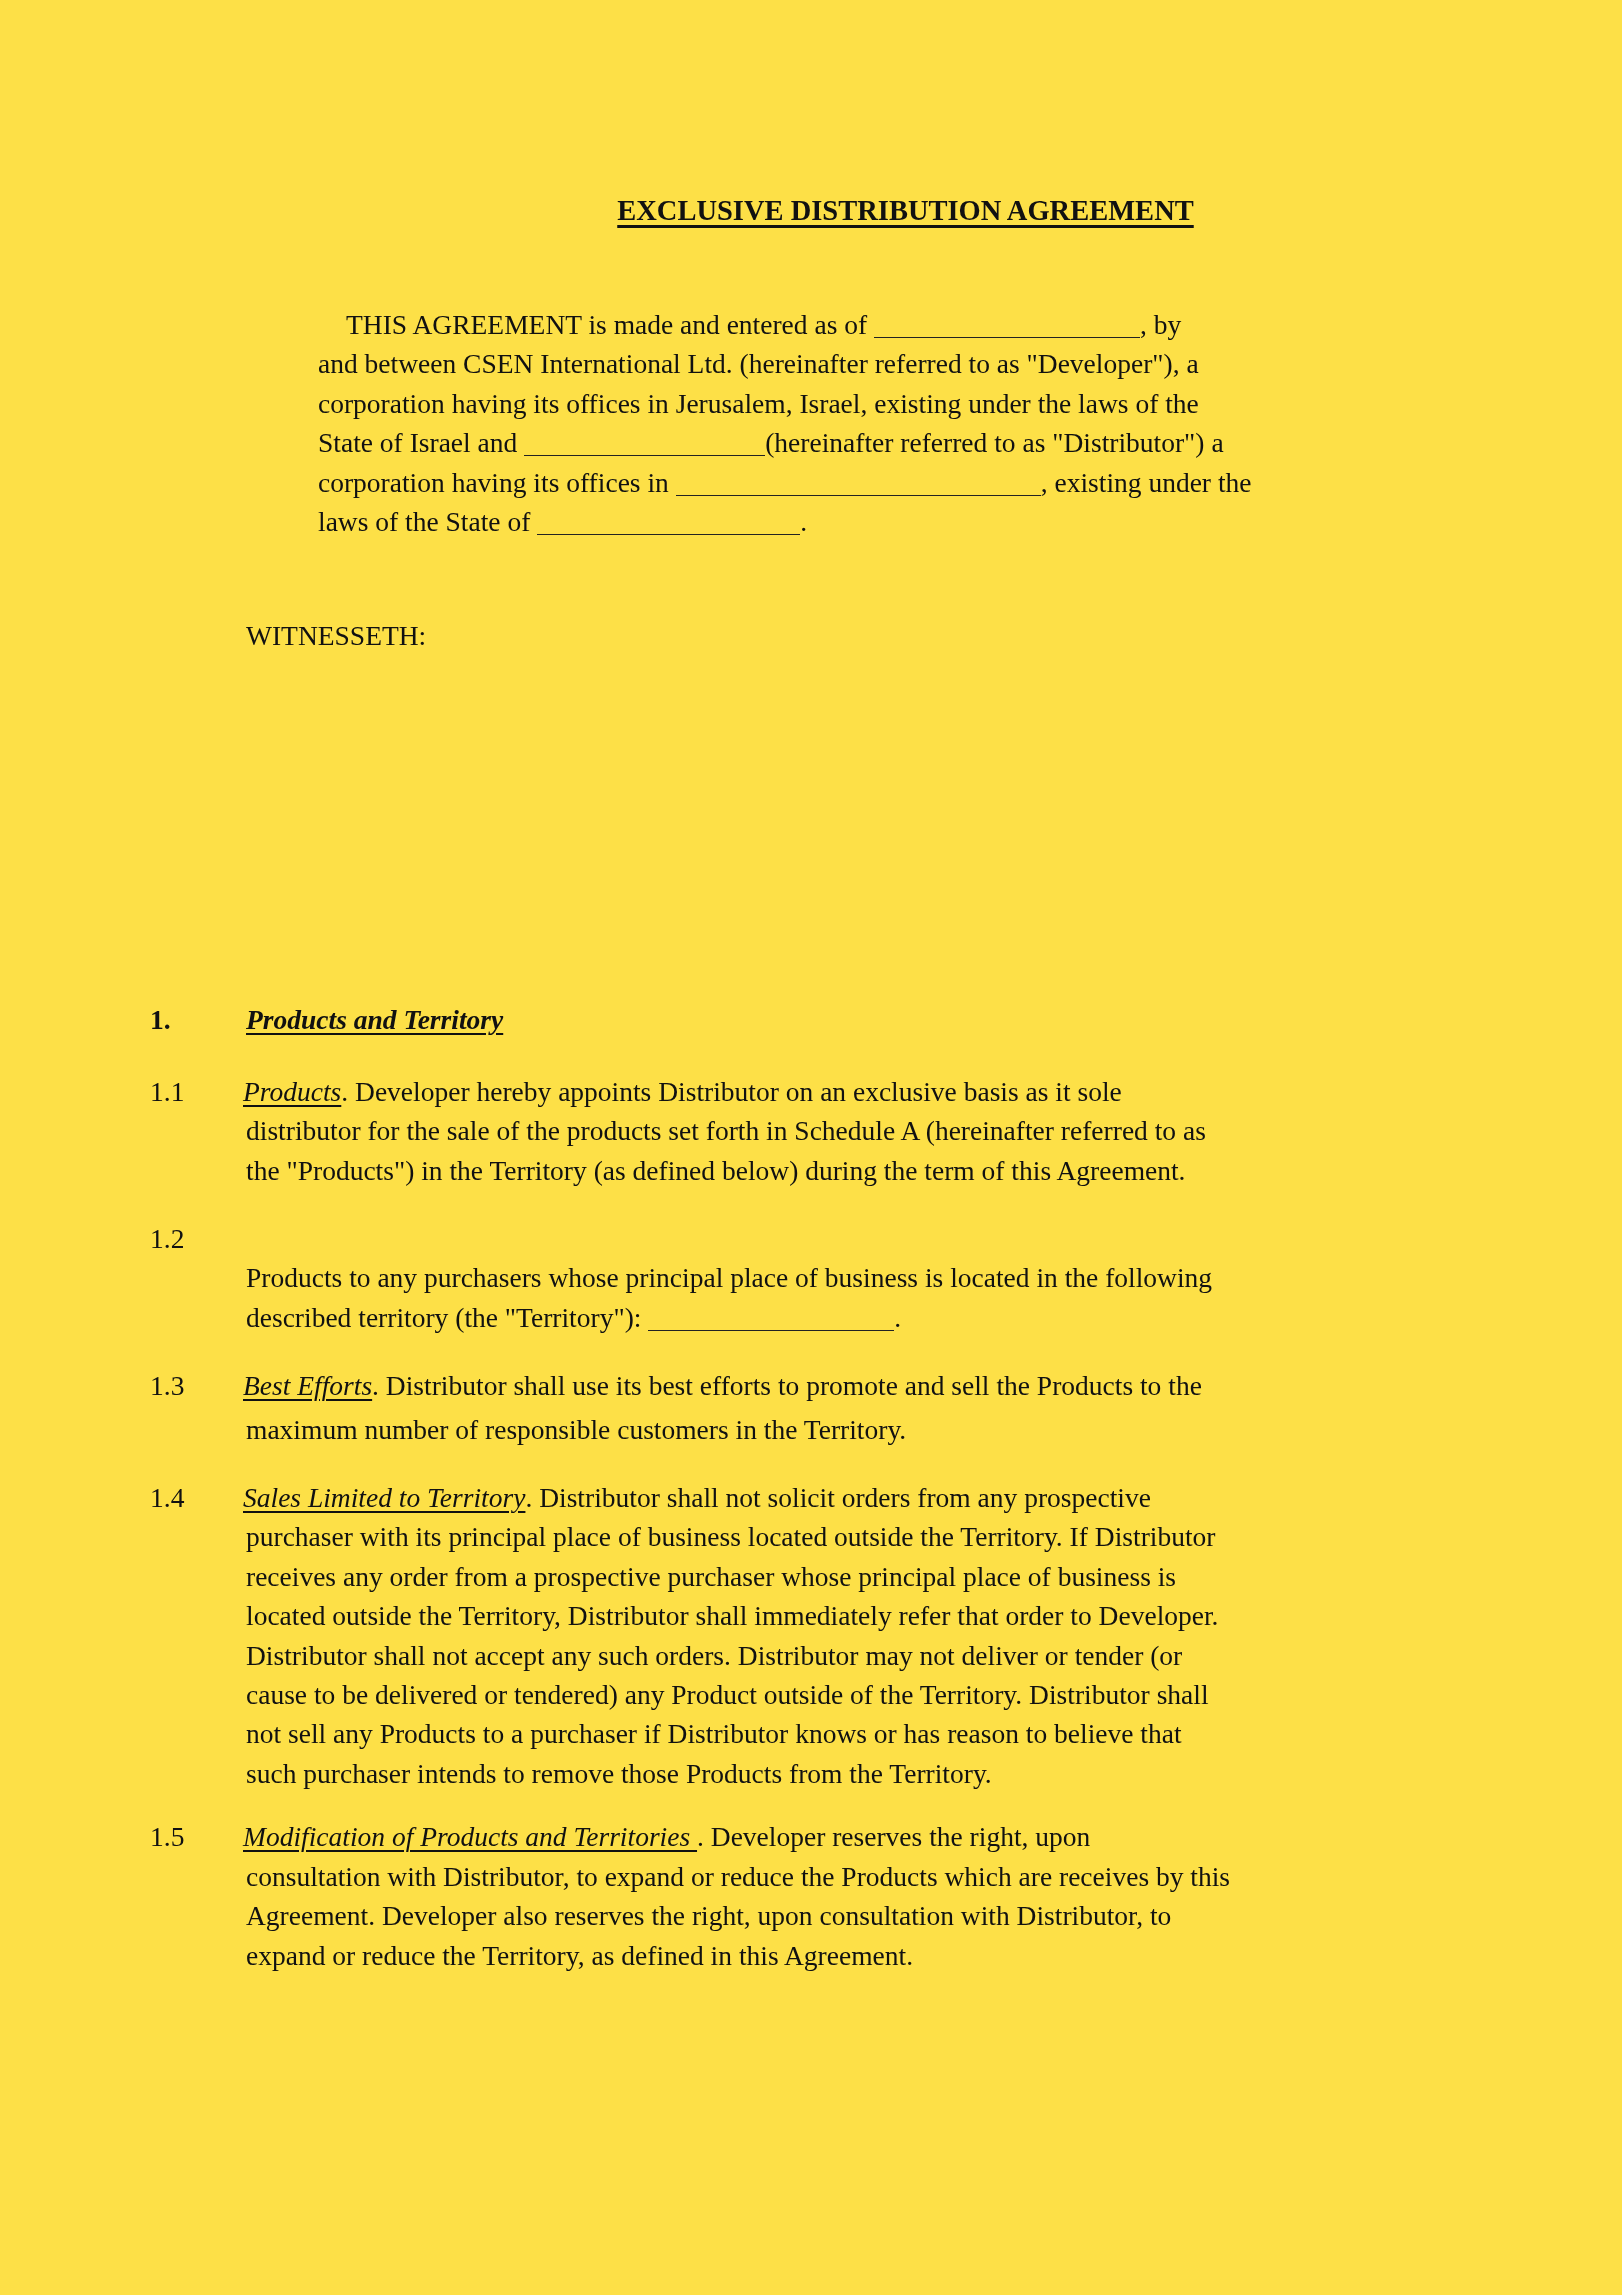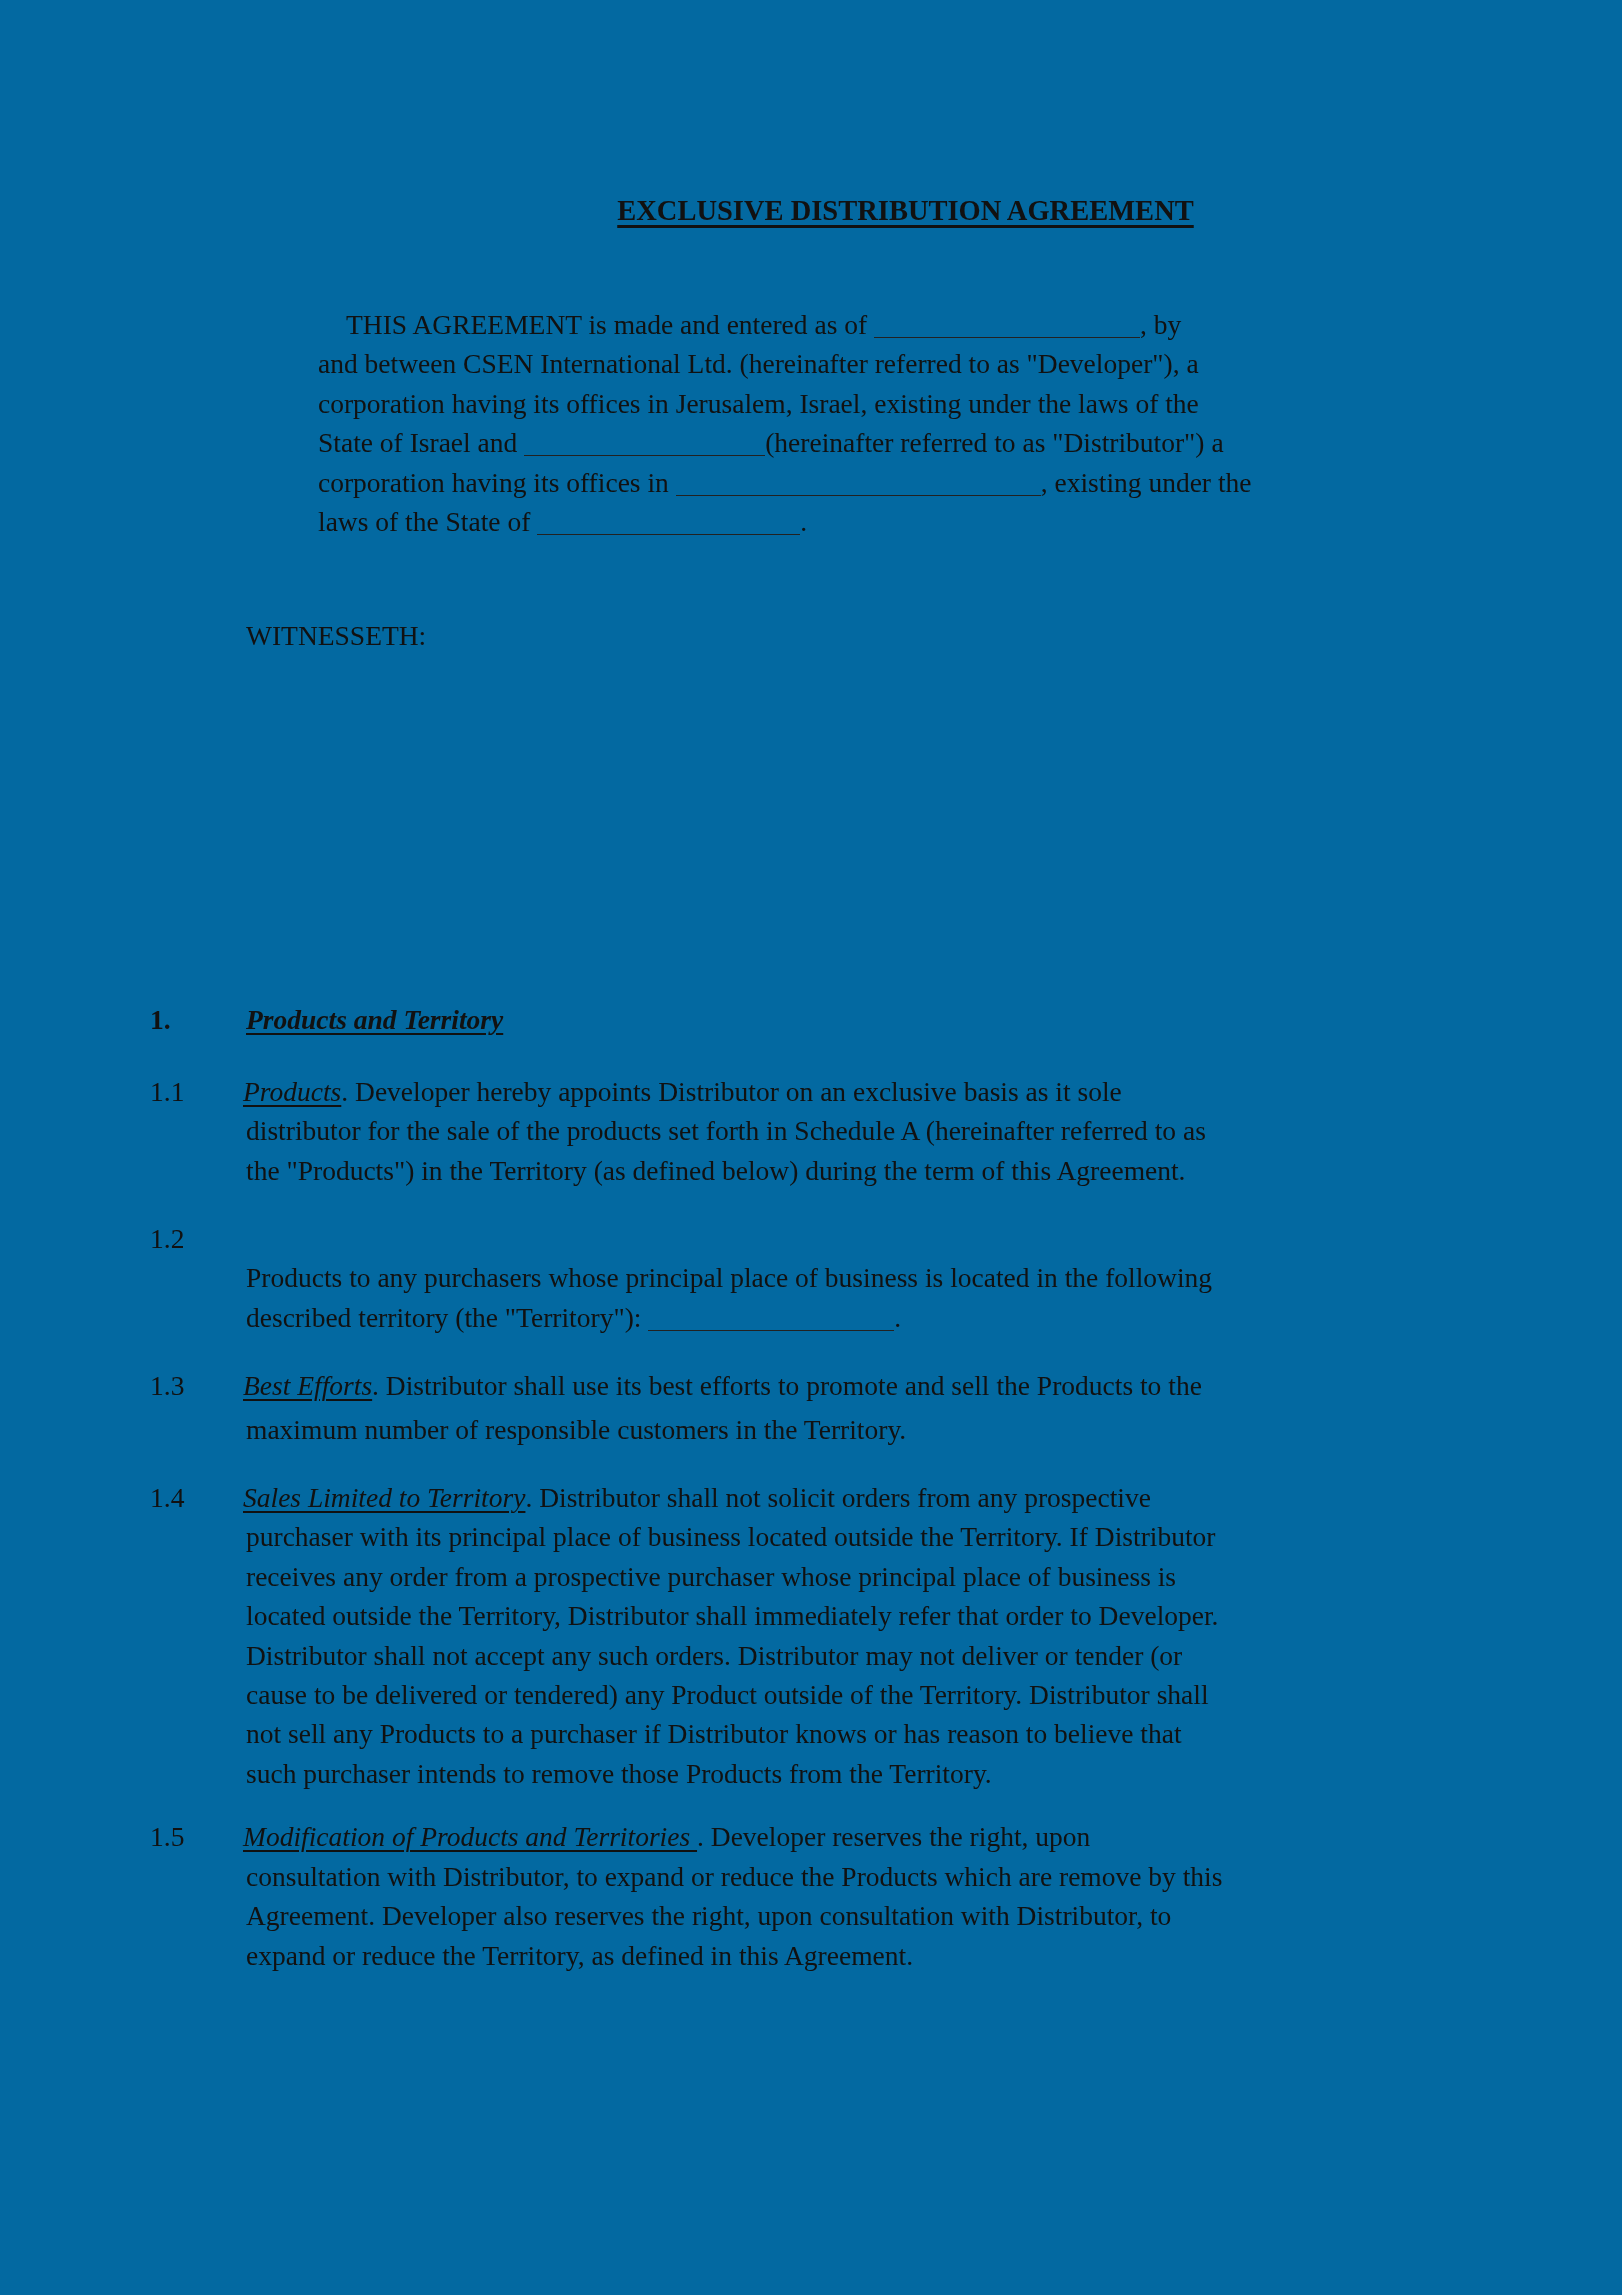--- a/index.html
+++ b/index.html
@@ -2,21 +2,21 @@
 <html style="font-size:14.7px"><head>
   <meta charset="utf-8">
   <style>
     html, body { margin: 0; padding: 0; background: #ffffff; }
     body {
       width: 1623px; height: 2296px; position: relative; overflow: hidden;
       font-family: "Liberation Serif", "DejaVu Serif", serif;
       color: #111111;
       font-size: 27.5px;
     }
-    .page { position: absolute; left: 0; top: 0; width: 1623px; height: 2296px; background: #0369a1; }
+    .page { position: absolute; left: 0; top: 0; width: 1623px; height: 2296px; background: #fde047; }
     .title {
       position: absolute; left: 0; width: 1623px; top: 195px;
       text-align: center; font-weight: bold; font-size: 28.5px;
       padding-left: 188px; box-sizing: border-box;
     }
     .title span { text-decoration: underline; text-decoration-thickness: 2.8px; text-underline-offset: 4.6px; }
     .line { position: absolute; white-space: pre; line-height: 39px; height: 39px; }
     .u { text-decoration: underline; text-decoration-thickness: 1.8px; text-underline-offset: 3.7px; font-style: italic; }
     .blank { display: inline-block; border-bottom: 1.8px solid #222; height: 27.5px; vertical-align: baseline; position: relative; top: 3.7px; }
     .num { position: absolute; white-space: pre; line-height: 39px; }
@@ -62,18 +62,18 @@
   <div class="line" style="left:246px; top:1517px;">purchaser with its principal place of business located outside the Territory. If Distributor</div>
   <div class="line" style="left:246px; top:1557px;">receives any order from a prospective purchaser whose principal place of business is</div>
   <div class="line" style="left:246px; top:1596px;">located outside the Territory, Distributor shall immediately refer that order to Developer.</div>
   <div class="line" style="left:246px; top:1636px;">Distributor shall not accept any such orders. Distributor may not deliver or tender (or</div>
   <div class="line" style="left:246px; top:1675px;">cause to be delivered or tendered) any Product outside of the Territory. Distributor shall</div>
   <div class="line" style="left:246px; top:1714px;">not sell any Products to a purchaser if Distributor knows or has reason to believe that</div>
   <div class="line" style="left:246px; top:1754px;">such purchaser intends to remove those Products from the Territory.</div>
 
   <div class="num" style="left:150px; top:1817px;">1.5</div>
   <div class="line" style="left:243px; top:1817px;"><span class="u">Modification of Products and Territories </span><span>. Developer reserves the right, upon</span></div>
-  <div class="line" style="left:246px; top:1857px;">consultation with Distributor, to expand or reduce the Products which are remove by this</div>
+  <div class="line" style="left:246px; top:1857px;">consultation with Distributor, to expand or reduce the Products which are receives by this</div>
   <div class="line" style="left:246px; top:1896px;">Agreement. Developer also reserves the right, upon consultation with Distributor, to</div>
   <div class="line" style="left:246px; top:1936px;">expand or reduce the Territory, as defined in this Agreement.</div>
 
 </div>
 
 
 </body></html>

